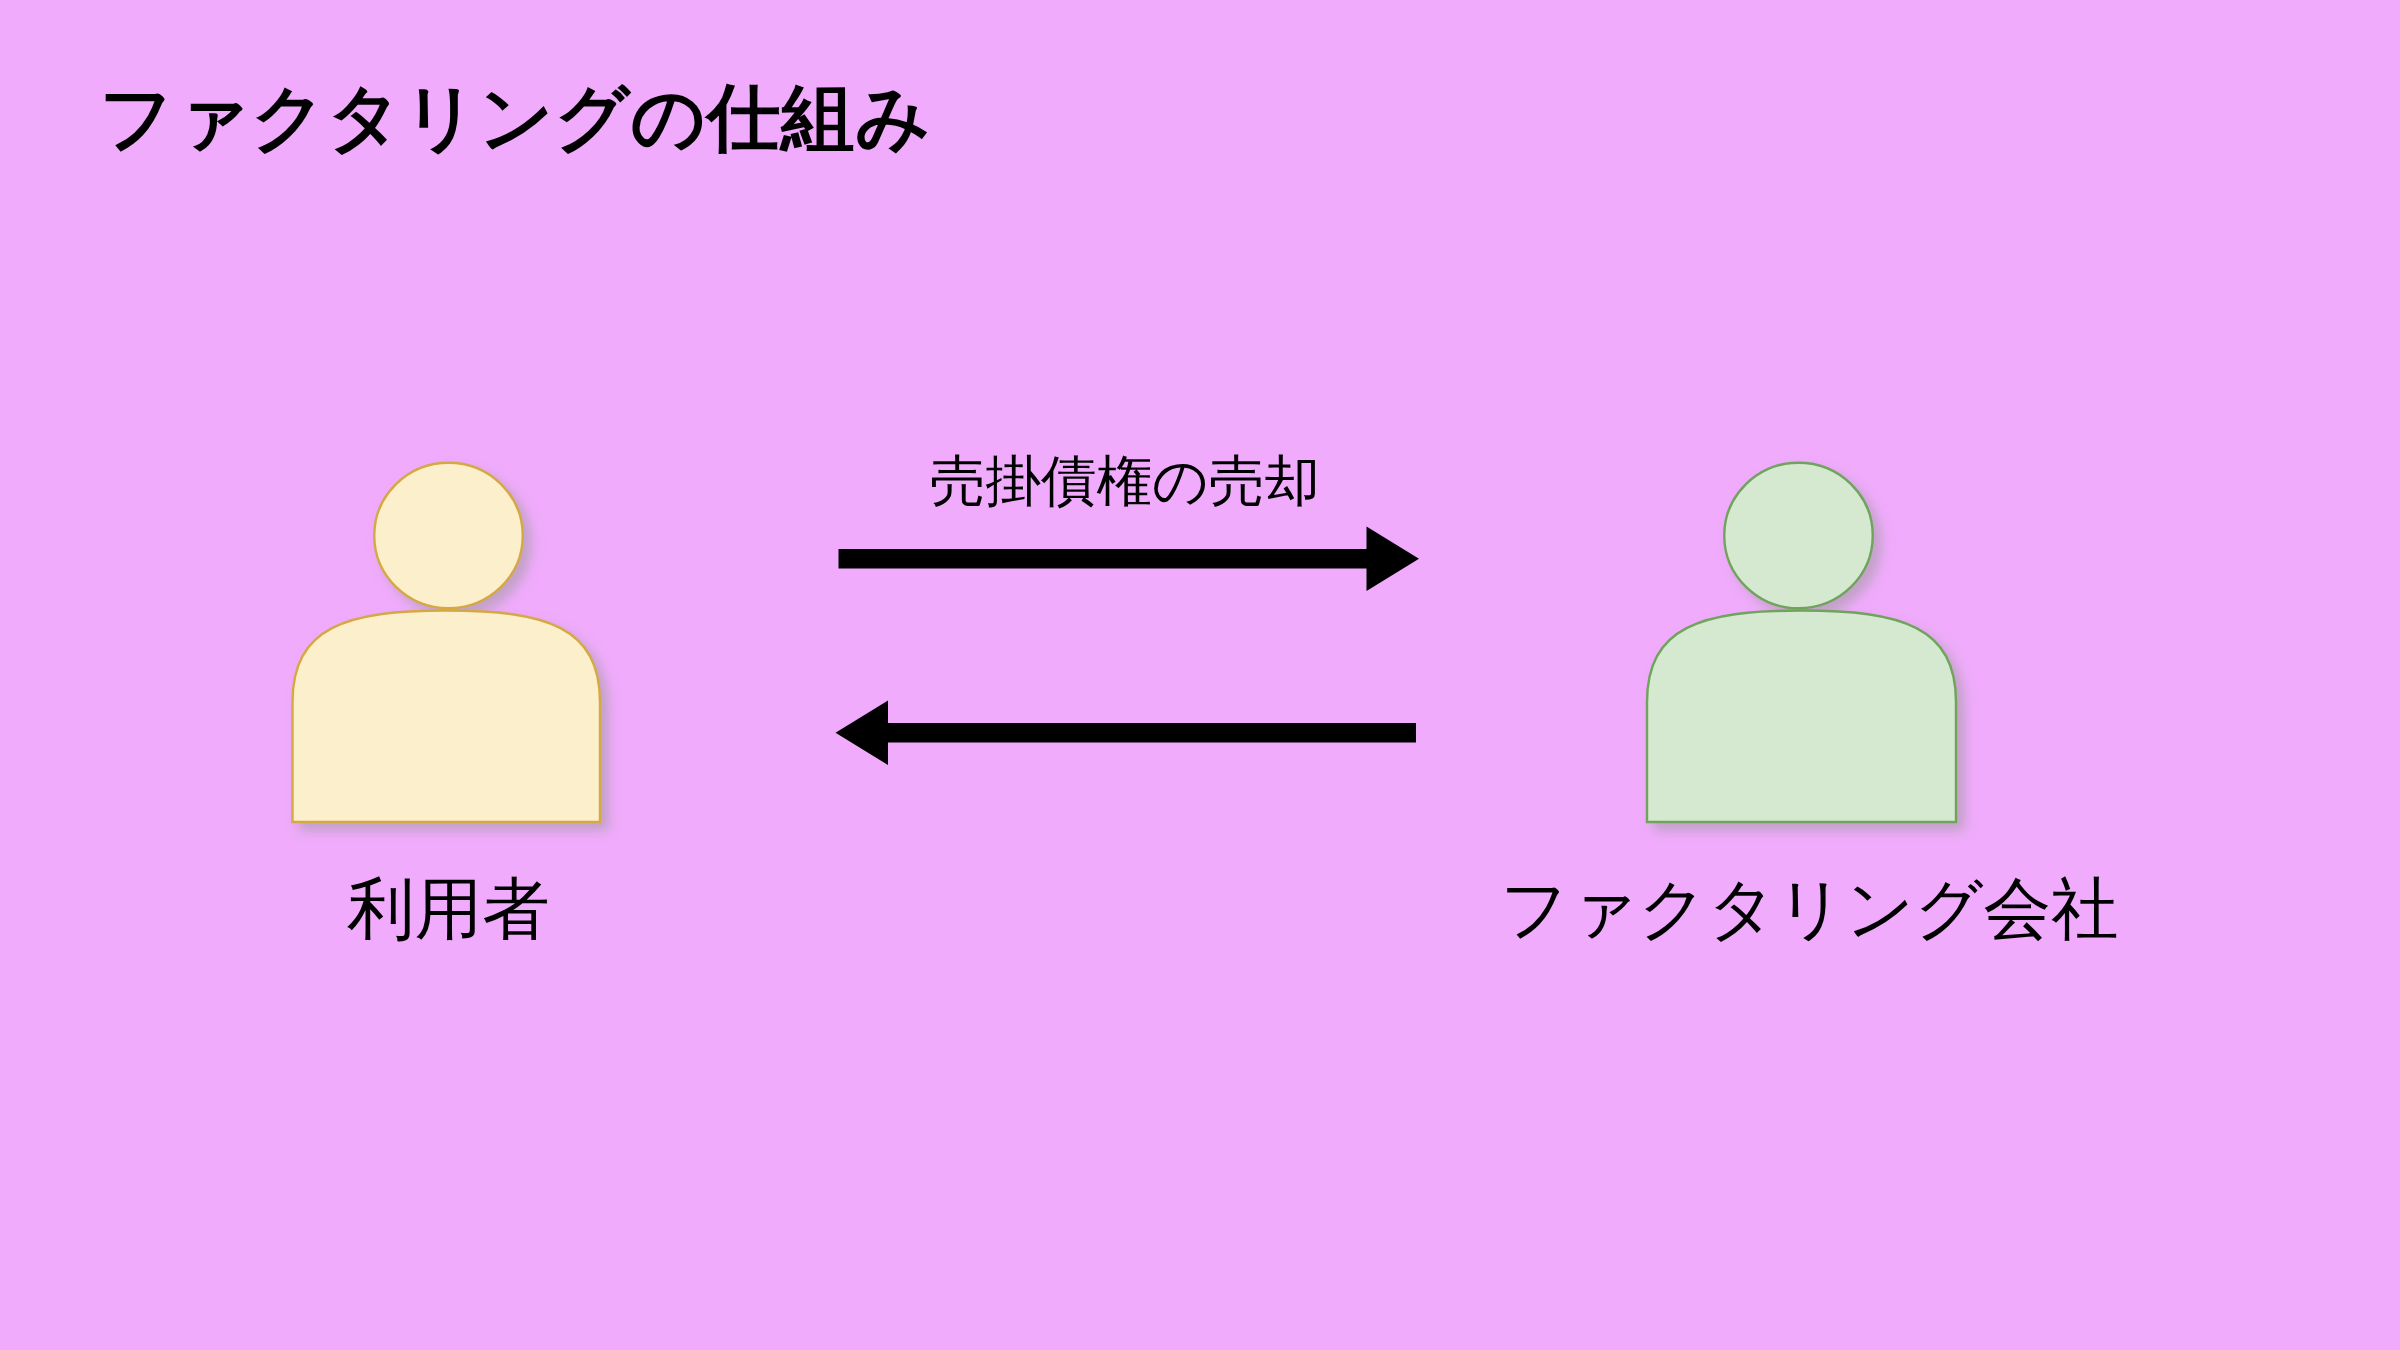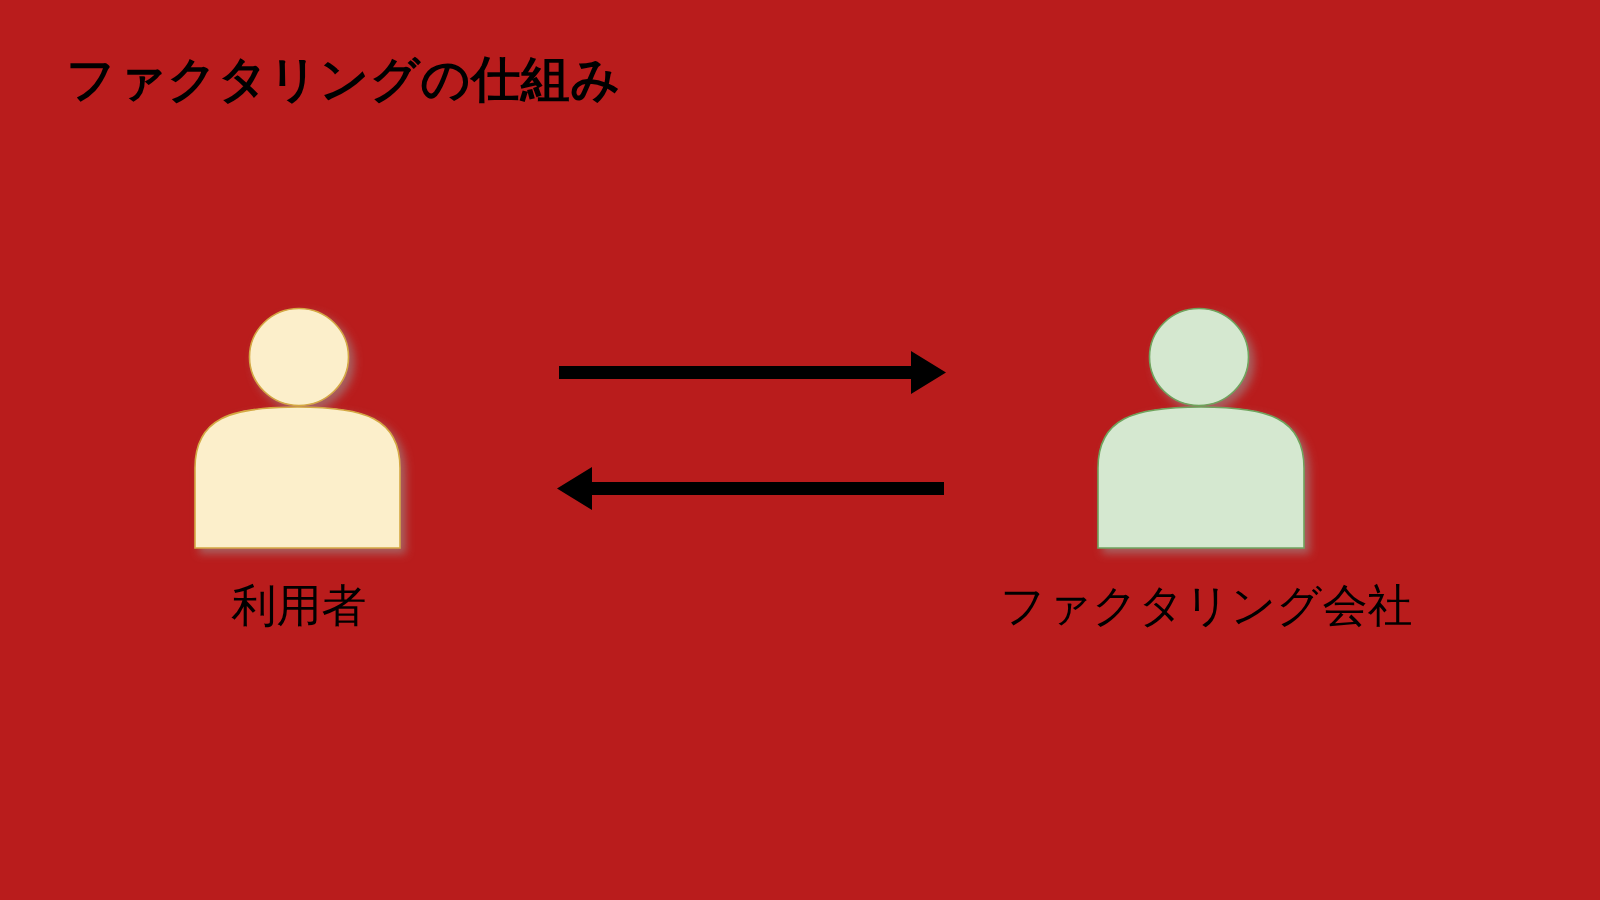--- a/index.html
+++ b/index.html
@@ -17,21 +17,21 @@
     color: #000000;
     -webkit-font-smoothing: antialiased;
   }
 
   
   #slide {
     position: absolute;
     inset: 0;
     width: 1600px;
     height: 900px;
-    background: #b91c1c;
+    background: #f0abfc;
   }
 
   
   #slide-title {
     position: absolute;
     left: 66px;
     top: 50px;
     font-size: 49px;
     font-weight: bold;
     letter-spacing: 0.5px;
@@ -144,19 +144,20 @@
                L 592 467
                L 557 488.5
                L 592 510
                L 592 495
                L 944 495
                Z" fill="#000000"></path>
     </g>
 
   </svg>
 
+  <div class="flow-label" id="label-flow-top">売掛債権の売却</div>
 
 
   <div class="node-label" id="label-company">ファクタリング会社</div>
 
   <div class="node-label" id="label-user">利用者</div>
 
 </div>
 
 </body></html>

